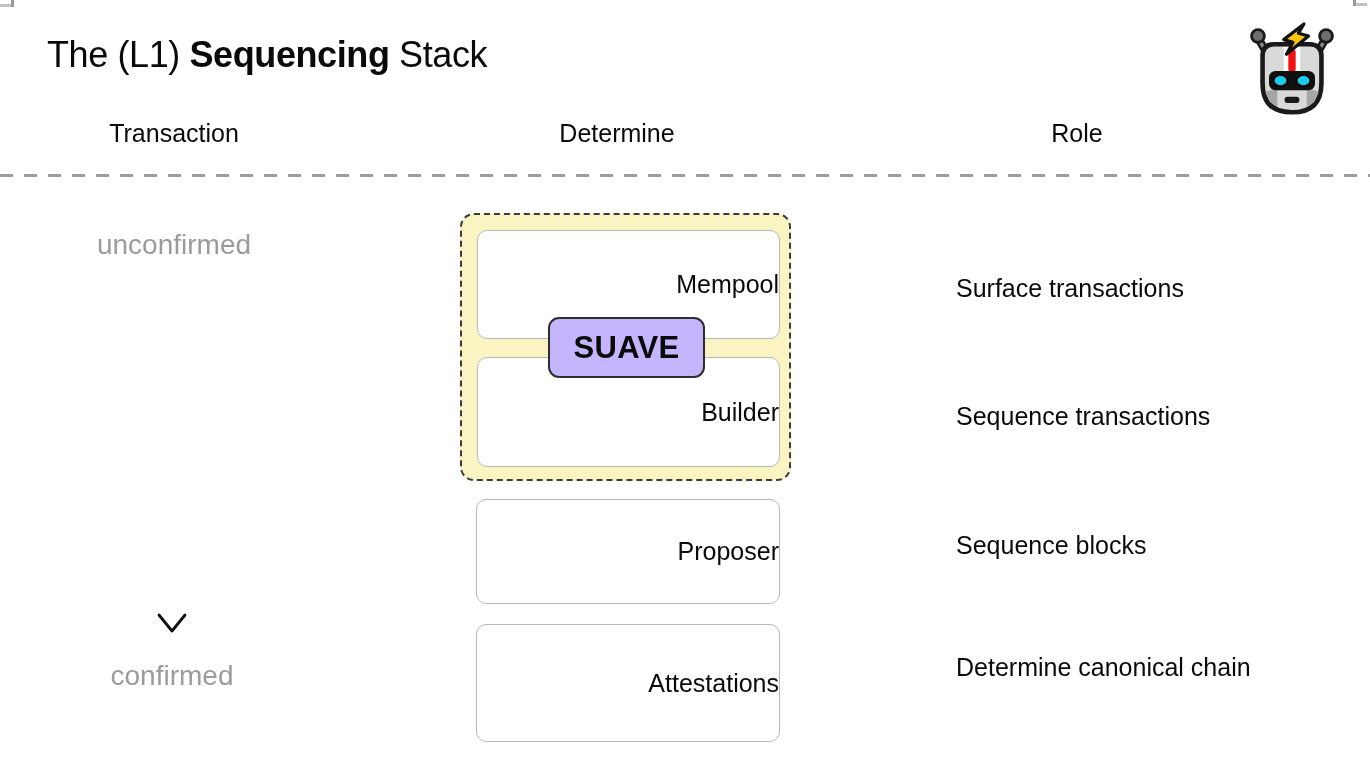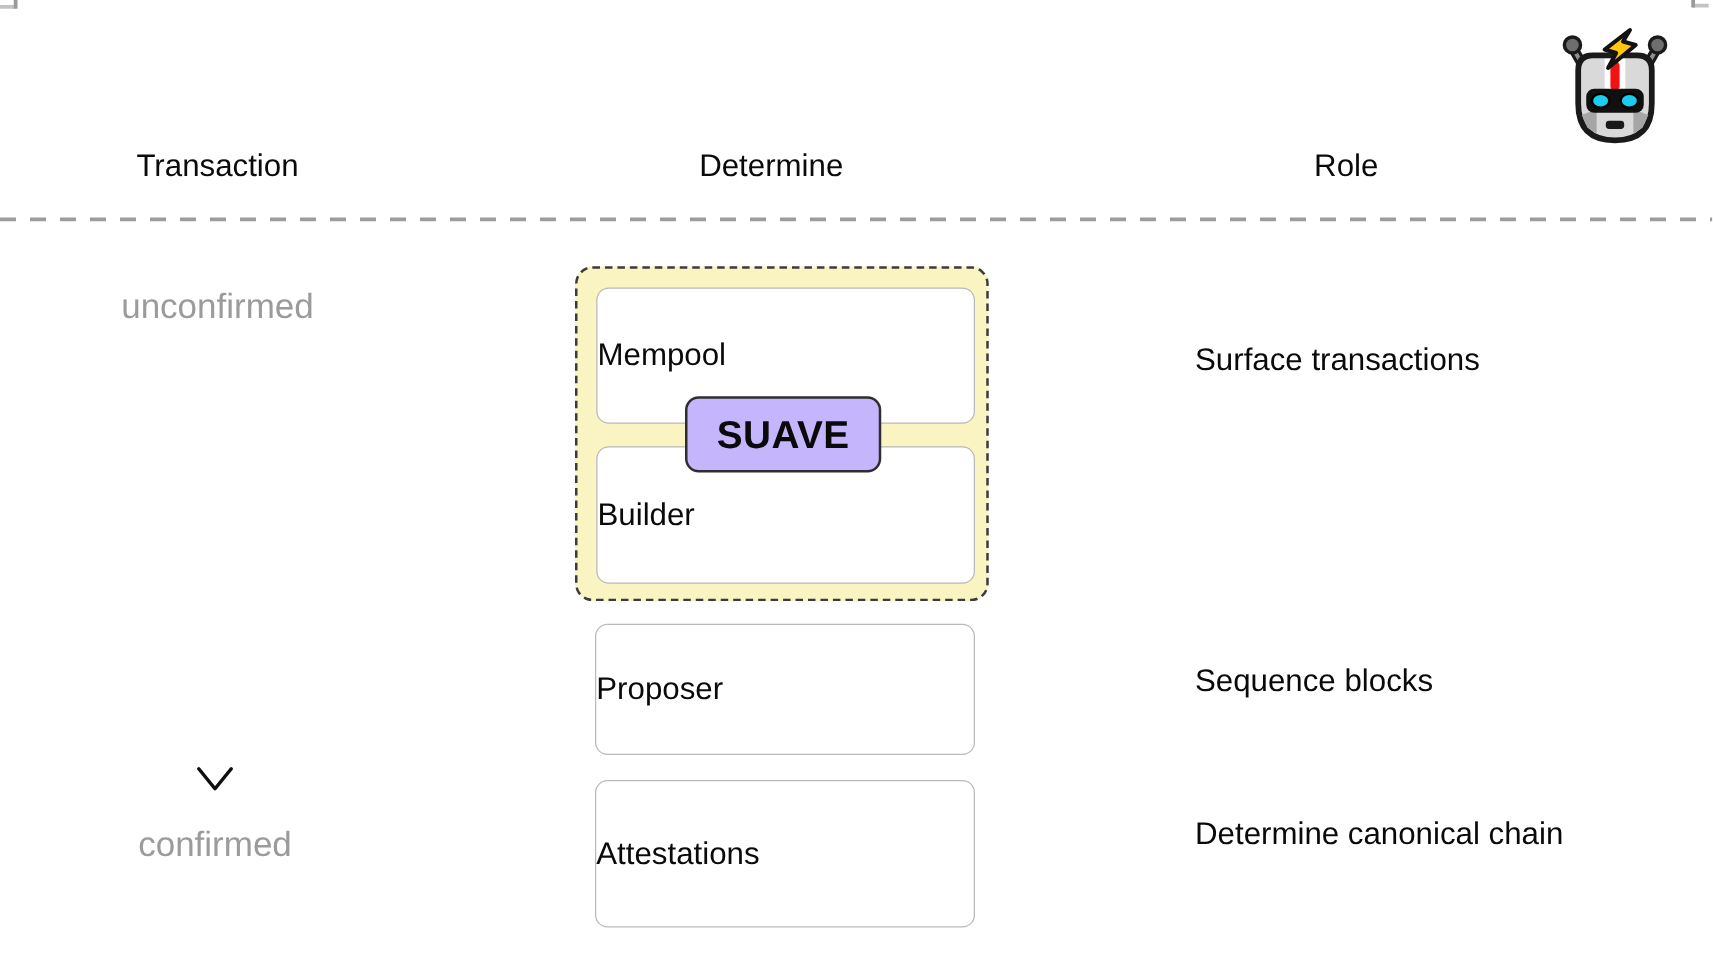--- a/index.html
+++ b/index.html
@@ -73,21 +73,21 @@
   }
 
   
   .comp-box {
     box-sizing: border-box;
     background: #ffffff;
     border: 1.5px solid #b9b9b9;
     border-radius: 10px;
     display: flex;
     align-items: center;
-    justify-content: flex-start;
+    justify-content: flex-end;
     font-size: 25px;
     font-weight: 500;
   }
   .box-mempool      { left: 477px; top: 230px; width: 303px; height: 109px; }
   .box-builder      { left: 477px; top: 357px; width: 303px; height: 110px; }
   .box-proposer     { left: 476px; top: 499px; width: 304px; height: 105px; }
   .box-attestations { left: 476px; top: 624px; width: 304px; height: 118px; }
 
   
   .suave-badge {
@@ -124,20 +124,23 @@
 </head>
 <body>
 
 <div class="slide">
 
   <div class="abs crop-tl-bar"></div>
   <div class="abs crop-tl-tick"></div>
   <div class="abs crop-tr-bar"></div>
   <div class="abs crop-tr-tick"></div>
 
+  <div class="abs title">
+    <span>The (L1) </span><span class="emph">Sequencing</span><span> Stack</span>
+  </div>
 
   <svg class="abs robot" width="92" height="96" viewBox="0 0 100 104">
 
     <path d="M25 38 L13 17" stroke="#1a1a1a" stroke-width="9" stroke-linecap="round" fill="none"></path>
     <path d="M25 38 L13 17" stroke="#8f8f8f" stroke-width="3.5" stroke-linecap="round" fill="none"></path>
     <circle cx="13" cy="15" r="7" fill="#6e6e6e" stroke="#1a1a1a" stroke-width="3"></circle>
     <path d="M75 38 L87 17" stroke="#1a1a1a" stroke-width="9" stroke-linecap="round" fill="none"></path>
     <path d="M75 38 L87 17" stroke="#8f8f8f" stroke-width="3.5" stroke-linecap="round" fill="none"></path>
     <circle cx="87" cy="15" r="7" fill="#6e6e6e" stroke="#1a1a1a" stroke-width="3"></circle>
 
@@ -192,16 +195,17 @@
   </div>
 
   <div class="abs comp-box box-proposer">
     <span>Proposer</span>
   </div>
   <div class="abs comp-box box-attestations">
     <span>Attestations</span>
   </div>
 
   <div class="abs role-text role-0">Surface transactions</div>
+  <div class="abs role-text role-1">Sequence transactions</div>
   <div class="abs role-text role-2">Sequence blocks</div>
   <div class="abs role-text role-3">Determine canonical chain</div>
 
 </div>
 
 </body></html>

